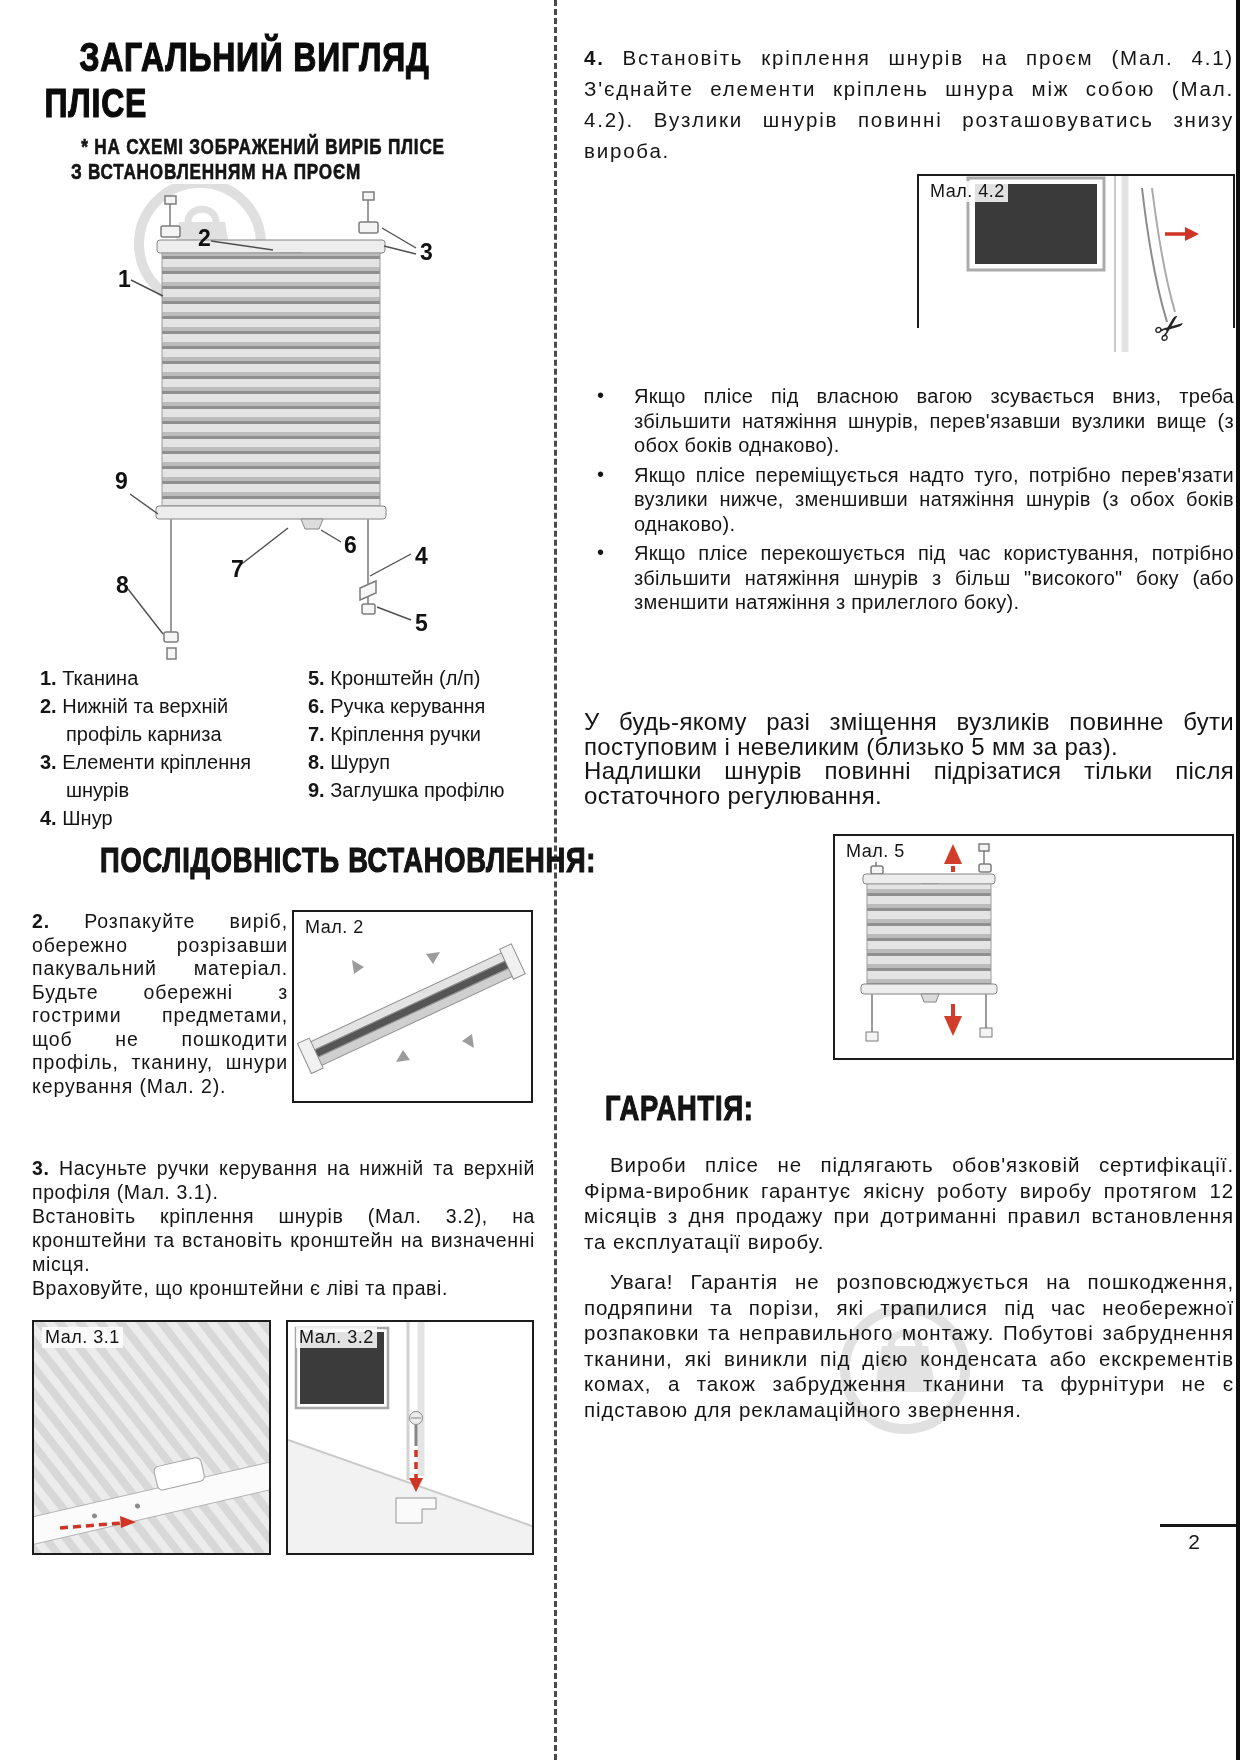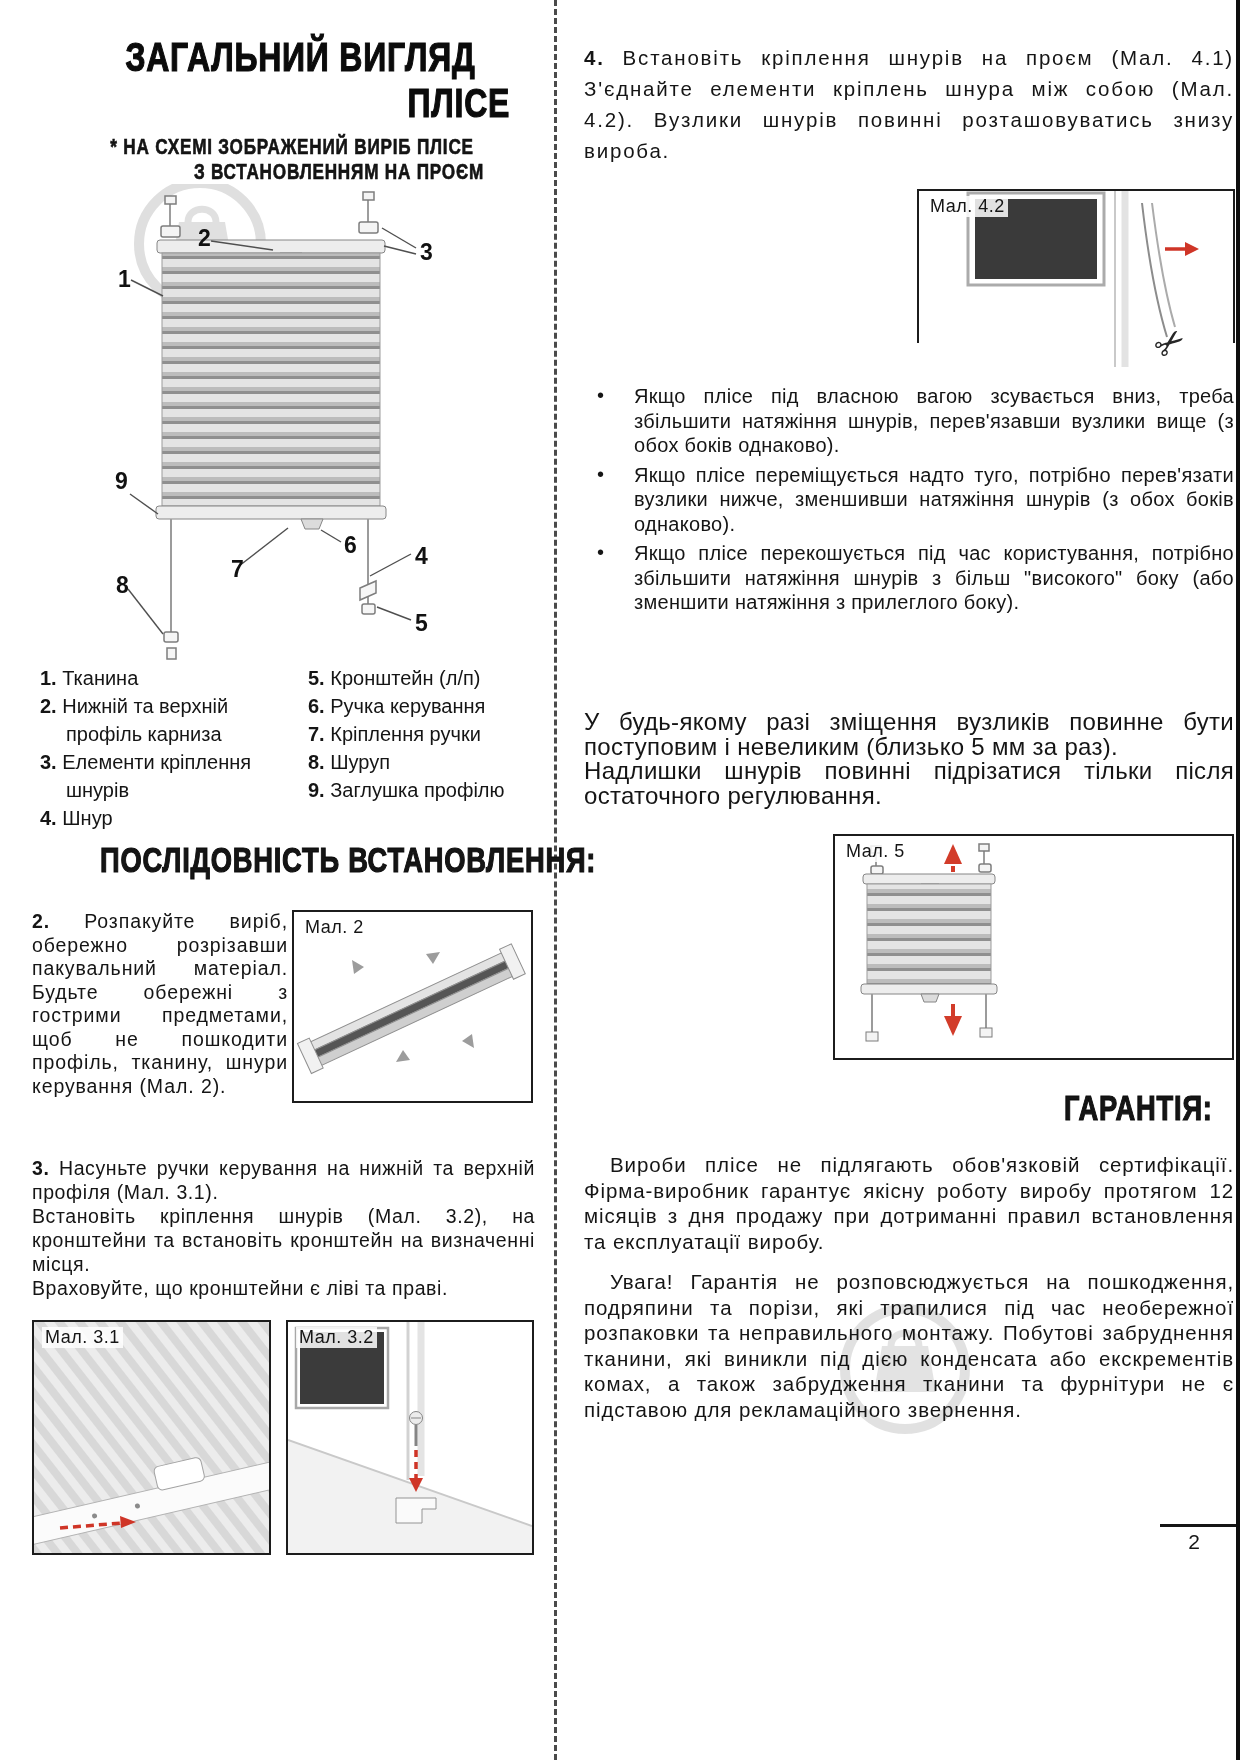--- a/index.html
+++ b/index.html
@@ -4,21 +4,21 @@
 <style>
   *{box-sizing:border-box;}
   html,body{margin:0;padding:0;}
   body{width:1245px;height:1760px;background:#ffffff;color:#151515;
        font-family:"Liberation Sans","DejaVu Sans",sans-serif;}
   .page{position:relative;width:1245px;height:1760px;background:#fff;overflow:hidden;}
   .abs{position:absolute;}
   p{margin:0;}
   .divider{position:absolute;left:554px;top:0;height:1760px;border-left:3px dashed #4a4a4a;}
   .edge-bar{position:absolute;left:1236px;top:0;width:4px;height:1760px;background:#0e0e0e;}
-  .heading-wrap{text-align:right;}
+  .heading-wrap{text-align:left;}
   .cond{display:inline-block;transform:scaleX(0.78);transform-origin:center;white-space:nowrap;
         font-weight:bold;letter-spacing:1px;}
   .title{font-size:41px;line-height:46px;color:#0b0b0b;-webkit-text-stroke:1.2px #0b0b0b;}
   .subtitle{font-size:22px;line-height:25px;font-weight:bold;-webkit-text-stroke:0.6px #0b0b0b;}
   .h2{font-size:35px;line-height:40px;-webkit-text-stroke:1.1px #0b0b0b;}
   .body-text{text-align:justify;letter-spacing:0.3px;}
   .fig{position:absolute;border:2px solid #1c1c1c;background:#fff;}
   .fig-label{position:absolute;top:5px;left:8px;font-size:18px;letter-spacing:0.5px;z-index:2;
              background:rgba(255,255,255,0.85);padding:0 3px;}
   .fig svg{position:absolute;left:0;top:0;}
@@ -204,21 +204,21 @@
       </g>
       <path d="M108 176 h40 v11 h-14 v14 h-26 z" fill="#fafafa" stroke="#949494"></path>
     </svg>
   </div>
 
   <div class="abs body-text" style="left:584px;top:42px;width:650px;font-size:20.5px;line-height:31px;letter-spacing:1.8px;text-align-last:justify;">
     <b>4.</b> <span>Встановіть кріплення шнурів на проєм (Мал. 4.1) З'єднайте елементи кріплень шнура між собою (Мал. 4.2). Вузлики шнурів повинні розташовуватись знизу вироба.</span>
   </div>
 
 
-  <div class="fig" style="left:917px;top:189px;width:318px;height:154px;">
+  <div class="fig" style="left:917px;top:174px;width:318px;height:154px;">
     <span class="fig-label">Мал. 4.2</span>
     <svg width="314" height="176" viewBox="0 0 314 176">
       <rect width="314" height="176" fill="#ffffff"></rect>
       <rect x="56" y="8" width="122" height="80" fill="#3a3a3a"></rect>
       <rect x="49" y="2" width="136" height="92" fill="none" stroke="#ababab" stroke-width="3"></rect>
       <line x1="196" y1="0" x2="196" y2="176" stroke="#c9c9c9" stroke-width="2"></line>
       <line x1="206" y1="0" x2="206" y2="176" stroke="#e3e3e3" stroke-width="7"></line>
       <path d="M223 12 c6 52 14 98 25 134" stroke="#8c8c8c" stroke-width="2" fill="none"></path>
       <path d="M233 12 c6 48 13 90 23 124" stroke="#ababab" stroke-width="2" fill="none"></path>
       <g stroke="#cf3527" fill="#cf3527">

